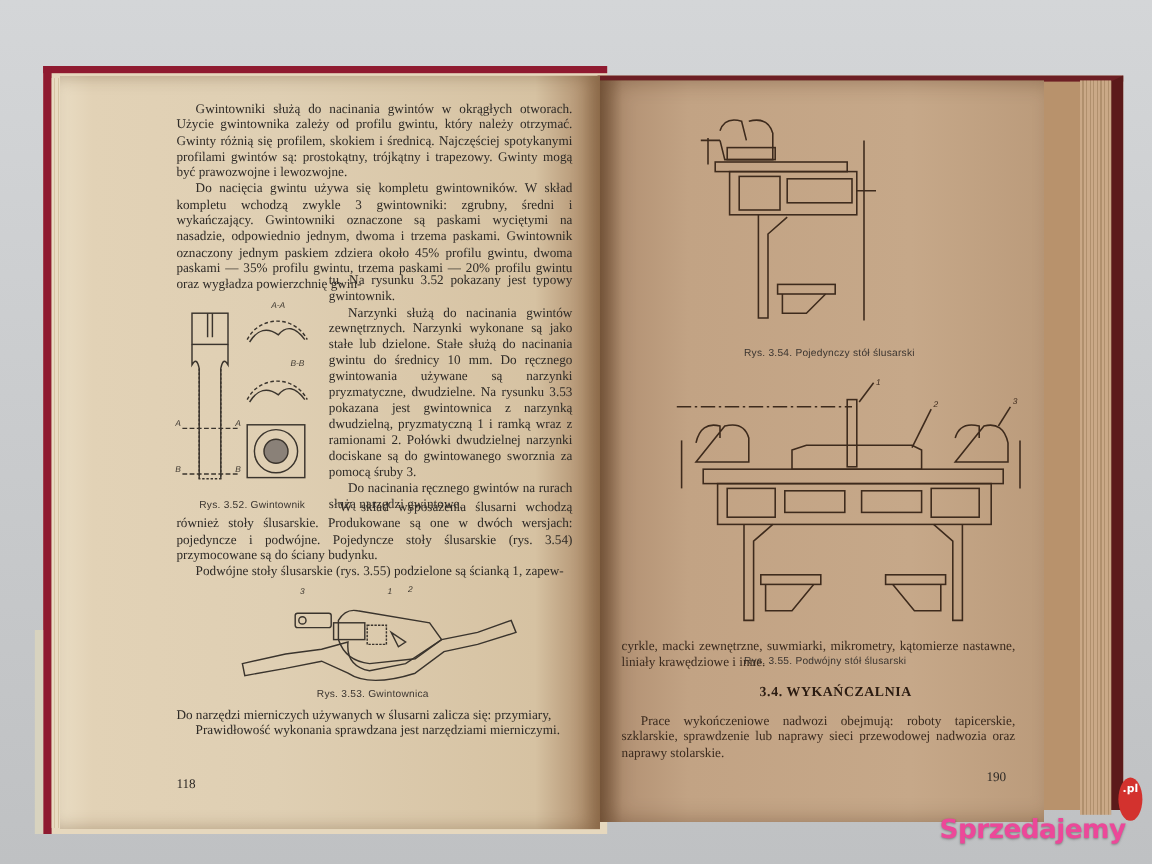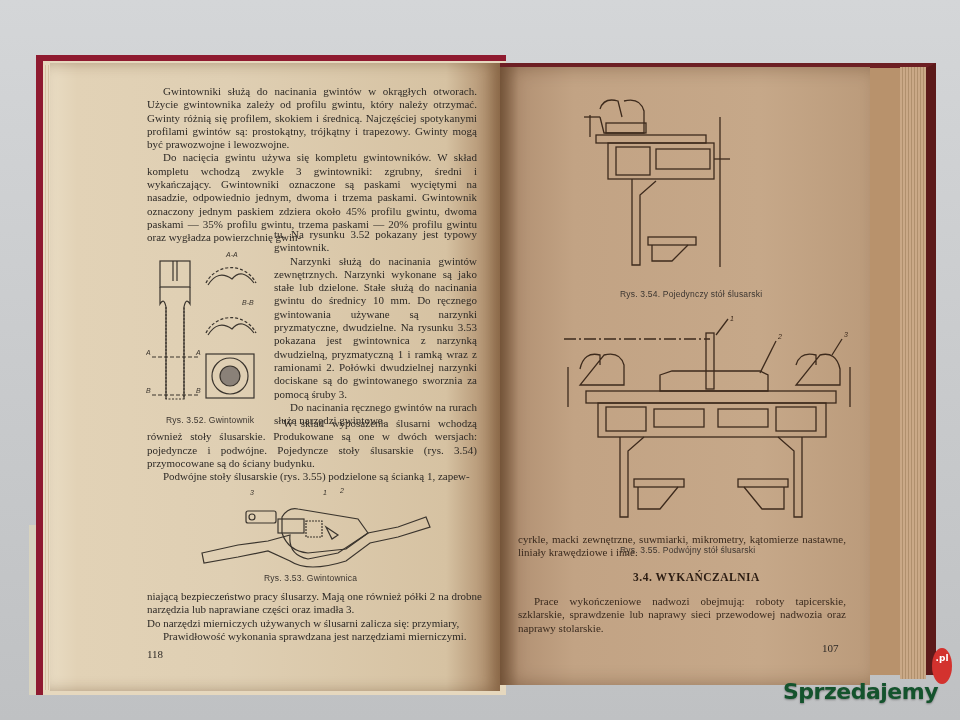--- a/index.html
+++ b/index.html
@@ -40,21 +40,21 @@
   .text { position:absolute; color:#2e2a26; font-size:11px; line-height:13.3px; text-align:justify; }
   .right-text { color:#3a2a1e; }
   .p { margin:0; }
   .indent { text-indent:16px; }
   .caption { position:absolute; font-size:8.5px; color:#3b3530; font-family:"Liberation Sans","DejaVu Sans",sans-serif; letter-spacing:.2px; }
   .heading { position:absolute; font-weight:bold; font-size:11.5px; color:#2b1c12; letter-spacing:.5px; }
   .pagenum { position:absolute; font-size:11px; color:#2e2a26; }
   svg.fig { position:absolute; }
   .watermark {
     position:absolute; right:22px; bottom:16px; font-family:"DejaVu Sans","Liberation Sans",sans-serif;
-    font-weight:bold; font-size:22px; color:#14532d; letter-spacing:-.5px;
+    font-weight:bold; font-size:22px; color:#ec4899; letter-spacing:-.5px;
     text-shadow: 0 1px 2px rgba(0,0,0,.35);
   }
   .wm-badge {
     position:absolute; right:8px; bottom:36px; width:20px; height:36px; border-radius:50%;
     background:#d3322e; color:#fff; font-family:"DejaVu Sans",sans-serif; font-size:9px; font-weight:bold;
     text-align:center; line-height:20px;
   }
 </style>
 </head>
 <body>
@@ -124,21 +124,20 @@
         </g>
         <g fill="#3a342d" font-size="7" font-family="Liberation Sans, sans-serif" font-style="italic">
           <text x="52" y="12">3</text>
           <text x="125" y="12">1</text>
           <text x="142" y="10">2</text>
         </g>
       </svg>
       <div class="caption" style="left:214px; top:510px;">Rys. 3.53. Gwintownica</div>
 
       <div class="text" style="left:97px; top:527px; width:335px;">
-        <p class="p">niającą bezpieczeństwo pracy ślusarzy. Mają one również półki 2 na drobne narzędzia lub naprawiane części oraz imadła 3.</p>
         <p class="p">Do narzędzi mierniczych używanych w ślusarni zalicza się: przymiary,</p>
         <p class="p indent">Prawidłowość wykonania sprawdzana jest narzędziami mierniczymi.</p>
       </div>
       <div class="pagenum" style="left:97px; top:585px;">118</div>
     </div>
 
     <div class="page-right">
 
       <svg class="fig" style="left:60px; top:30px;" width="200" height="190" viewBox="0 0 200 190">
         <g fill="none" stroke="#3d2a1c" stroke-width="1.3">
@@ -192,21 +191,21 @@
       </svg>
       <div class="caption right-text" style="left:120px; top:478px;">Rys. 3.55. Podwójny stół ślusarski</div>
 
       <div class="text right-text" style="left:18px; top:466px; width:328px;">
         <p class="p">cyrkle, macki zewnętrzne, suwmiarki, mikrometry, kątomierze nastawne, liniały krawędziowe i inne.</p>
       </div>
       <div class="heading" style="left:133px; top:504px;">3.4. WYKAŃCZALNIA</div>
       <div class="text right-text" style="left:18px; top:528px; width:328px;">
         <p class="p indent">Prace wykończeniowe nadwozi obejmują: roboty tapicerskie, szklarskie, sprawdzenie lub naprawy sieci przewodowej nadwozia oraz naprawy stolarskie.</p>
       </div>
-      <div class="pagenum right-text" style="left:322px; top:575px;">107</div>
+      <div class="pagenum right-text" style="left:322px; top:575px;">190</div>
     </div>
   </div>
 
   <div class="watermark">
     <span>Sprzedajemy</span>
   </div>
   <div class="wm-badge">.pl</div>
 </div>
 
 </body></html>

